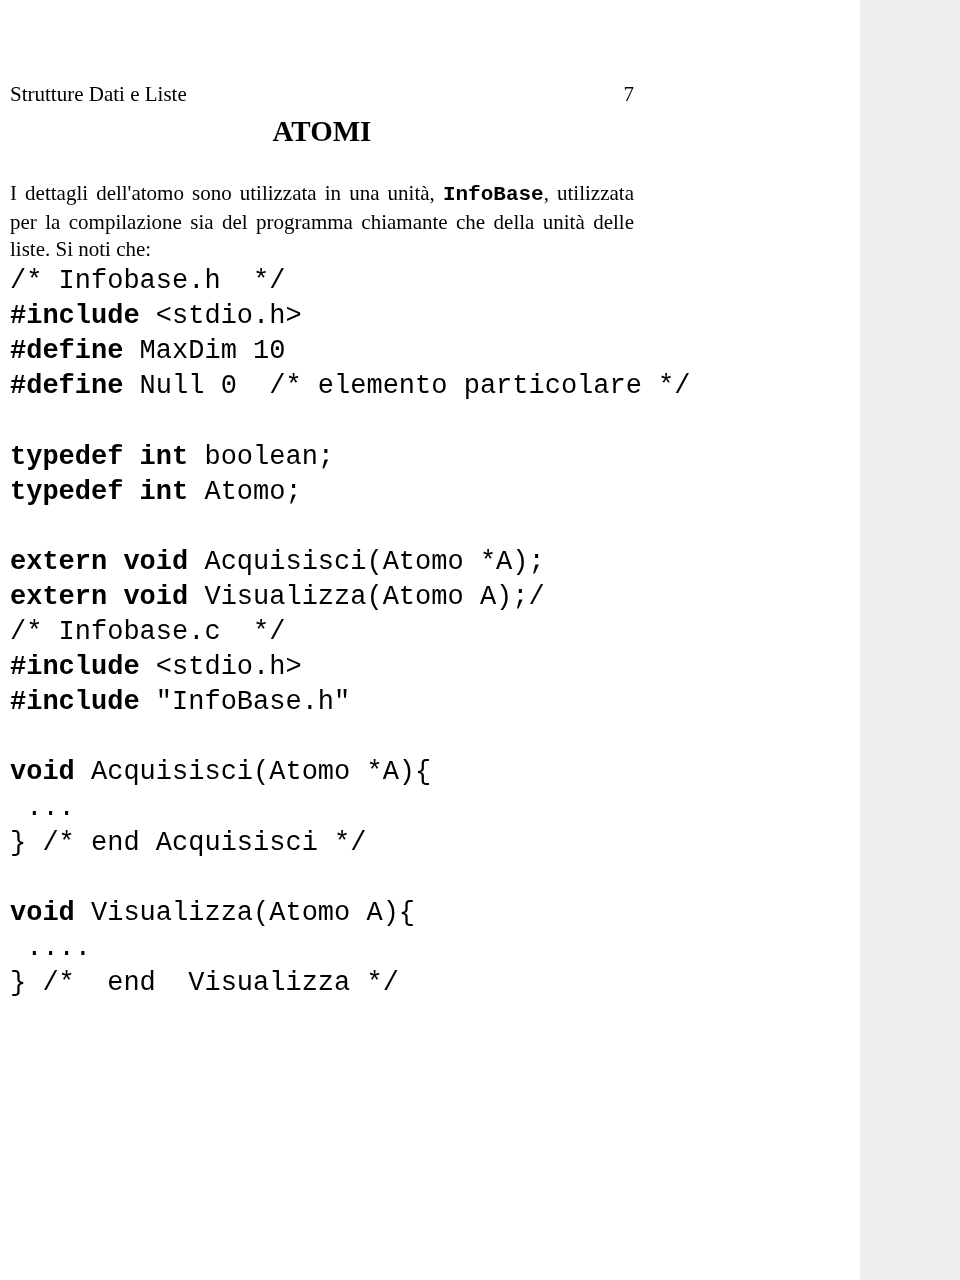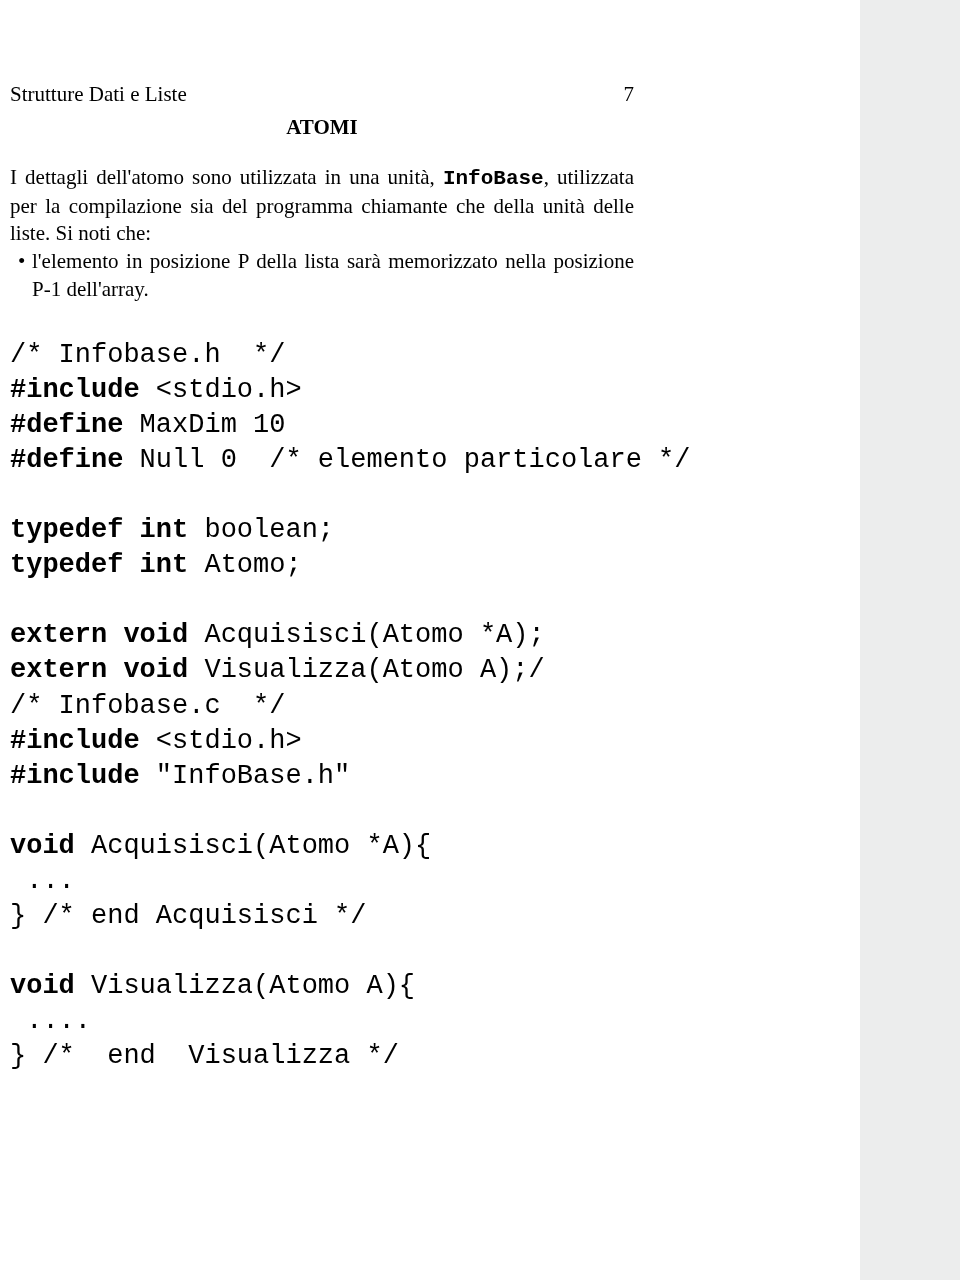--- a/index.html
+++ b/index.html
@@ -31,23 +31,23 @@
     box-sizing: border-box;
   }
   .header-row {
     display: flex;
     justify-content: space-between;
     font-size: 21px;
     margin-bottom: 8px;
   }
   .title {
     text-align: center;
-    font-size: 21px;
+    font-size: 29px;
     font-weight: bold;
-    margin-bottom: 24px;
+    margin-bottom: 32px;
   }
   .para {
     font-size: 21px;
     line-height: 1.32;
     text-align: justify;
     margin-bottom: 0;
   }
   .para .mono-inline {
     font-family: "Courier New", Courier, monospace;
     font-weight: bold;
@@ -90,23 +90,20 @@
   <div class="header-row">
     <span>Strutture Dati e Liste</span>
     <span>7</span>
   </div>
 
   <div class="title">ATOMI</div>
 
   <p class="para">
     <span>I dettagli dell'atomo sono utilizzata in una unità, </span><span class="mono-inline">InfoBase</span><span>, utilizzata per la compilazione sia del programma chiamante che della unità delle liste. Si noti che:</span>
   </p>
-  <div class="bullet-row">
-    <span class="bullet-dot">•</span><span>l'elemento in posizione P della lista sarà memorizzato nella posizione P-1 dell'array.</span>
-  </div>
 
   <pre class="code"><span>/* Infobase.h  */</span>
 <span class="b">#include</span><span> &lt;stdio.h&gt;</span>
 <span class="b">#define</span><span> MaxDim 10</span>
 <span class="b">#define</span><span> Null 0  /* elemento particolare */</span>
 <span></span>
 <span class="b">typedef int</span><span> boolean;</span>
 <span class="b">typedef int</span><span> Atomo;</span>
 <span></span>
 <span class="b">extern void</span><span> Acquisisci(Atomo *A);</span>

